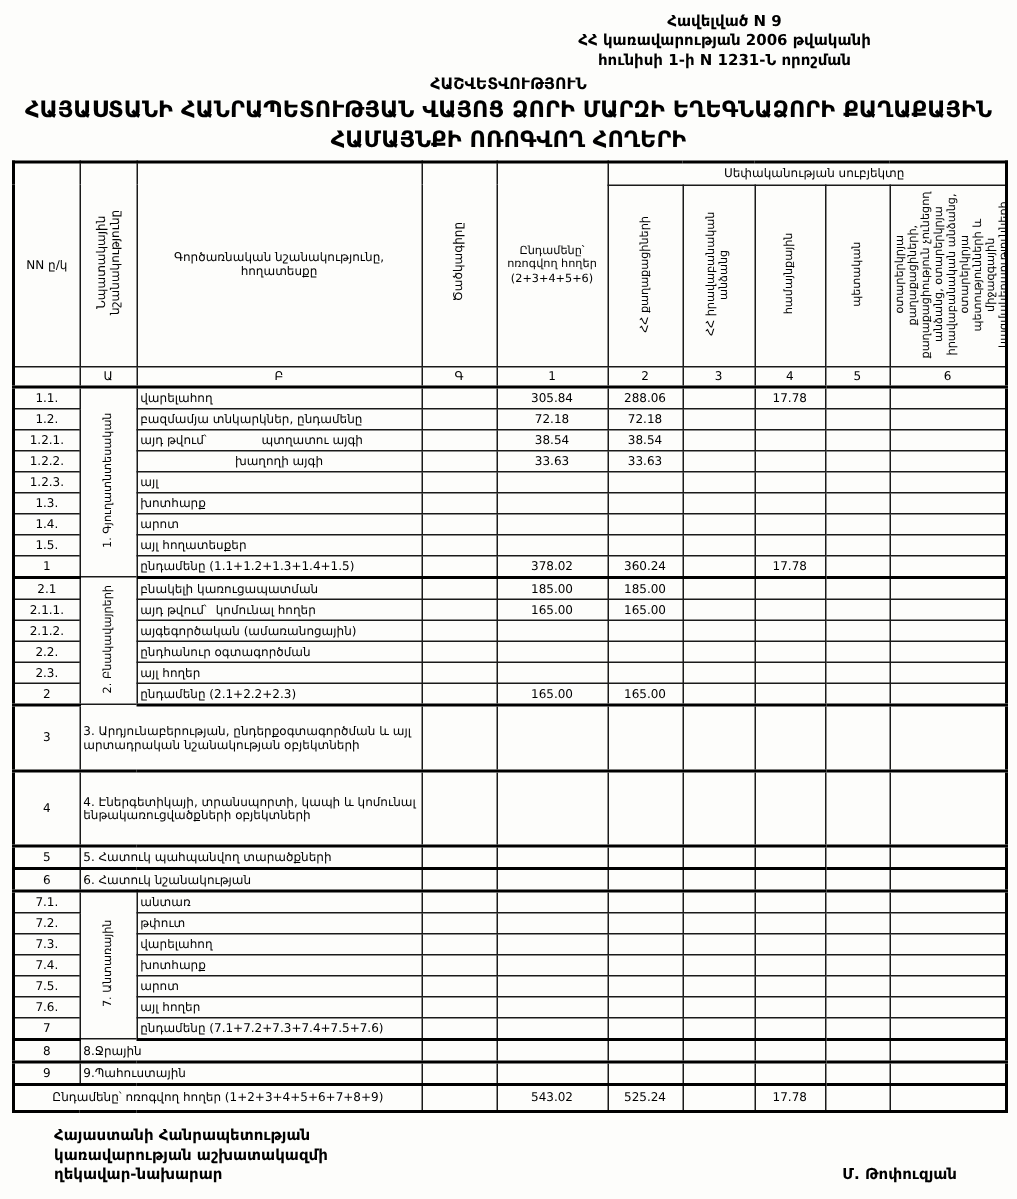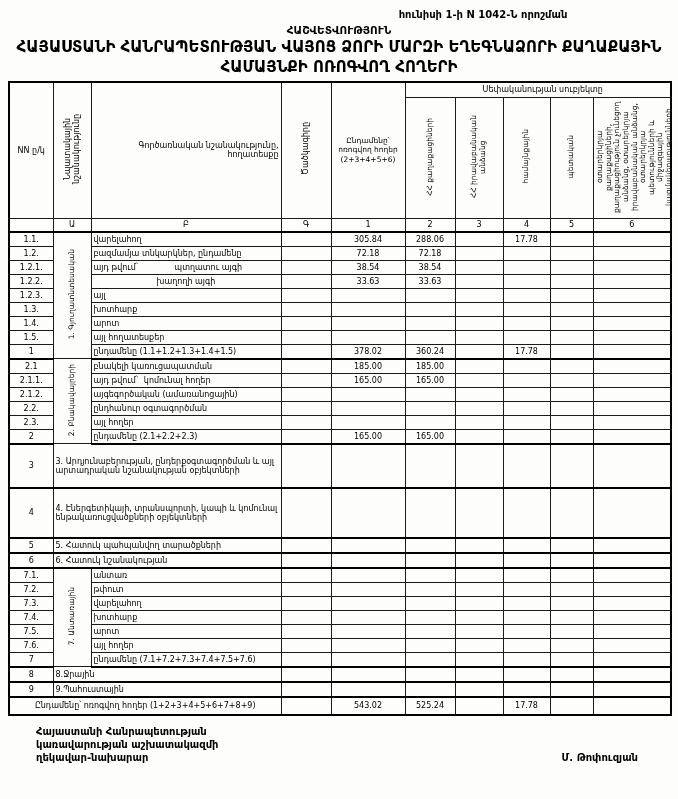--- a/index.html
+++ b/index.html
@@ -18,21 +18,21 @@
     overflow:hidden;vertical-align:middle;}
   col.c-nn{width:44px}col.c-grp{width:38px}col.c-name{width:190px}col.c-ciph{width:50px}
   col.c1{width:74px}col.c2{width:50px}col.c3{width:48px}col.c4{width:47px}col.c5{width:43px}col.c6{width:78px}
 
   .vert{writing-mode:vertical-rl;transform:rotate(180deg);display:inline-block;
     line-height:1.15;max-height:116px;}
   .vert-nw{white-space:nowrap;}
   th.sub{height:14px;font-size:8px;padding-left:12px;}
   tr.owners th{height:120px;text-align:center;font-size:7.5px;}
   th.htotal{font-size:7.5px;line-height:1.25;text-align:center;}
-  th.hname{font-size:8px;text-align:right;}
+  th.hname{font-size:8px;}
   tr.letters td{height:12px;text-align:center;border-bottom:2px solid #000;font-size:8px;}
   tbody td{height:13px;}
   td.code{text-align:center;white-space:nowrap;}
   td.num{text-align:center;white-space:nowrap;}
   td.lbl{text-align:left;}
   td.lbl.center{text-align:center;}
   td.lbl .pl{display:flex;align-items:center;}
   td.lbl .pl .pre{flex:0 0 auto;}
   td.lbl .pl .mid{flex:1;text-align:center;}
   td.lbl .pl.left .mid{text-align:left;padding-left:6px;}
@@ -45,21 +45,23 @@
 
   .footer{display:flex;justify-content:space-between;align-items:flex-end;
     margin:9px 40px 0 36px;gap:35px;}
   .footer .left{font-weight:bold;font-size:10px;line-height:1.3;}
   .footer .sig{font-weight:bold;font-size:10px;padding-bottom:1px;}
 </style>
 </head>
 <body>
 
 <div class="appendix">
-  <div>հունիսի 1-ի N 1042-Ն որոշման</div>
+  <div>Հավելված N 9</div>
+  <div>ՀՀ կառավարության 2006 թվականի</div>
+  <div>հունիսի 1-ի N 1231-Ն որոշման</div>
 </div>
 
 <div class="title">ՀԱՇՎԵՏՎՈՒԹՅՈՒՆ</div>
 <div class="subtitle">
   <div>ՀԱՅԱՍՏԱՆԻ ՀԱՆՐԱՊԵՏՈՒԹՅԱՆ ՎԱՅՈՑ ՁՈՐԻ ՄԱՐԶԻ ԵՂԵԳՆԱՁՈՐԻ ՔԱՂԱՔԱՅԻՆ ՀԱՄԱՅՆՔԻ ՈՌՈԳՎՈՂ ՀՈՂԵՐԻ</div>
 </div>
 
 <table>
   <colgroup>
     <col class="c-nn">

